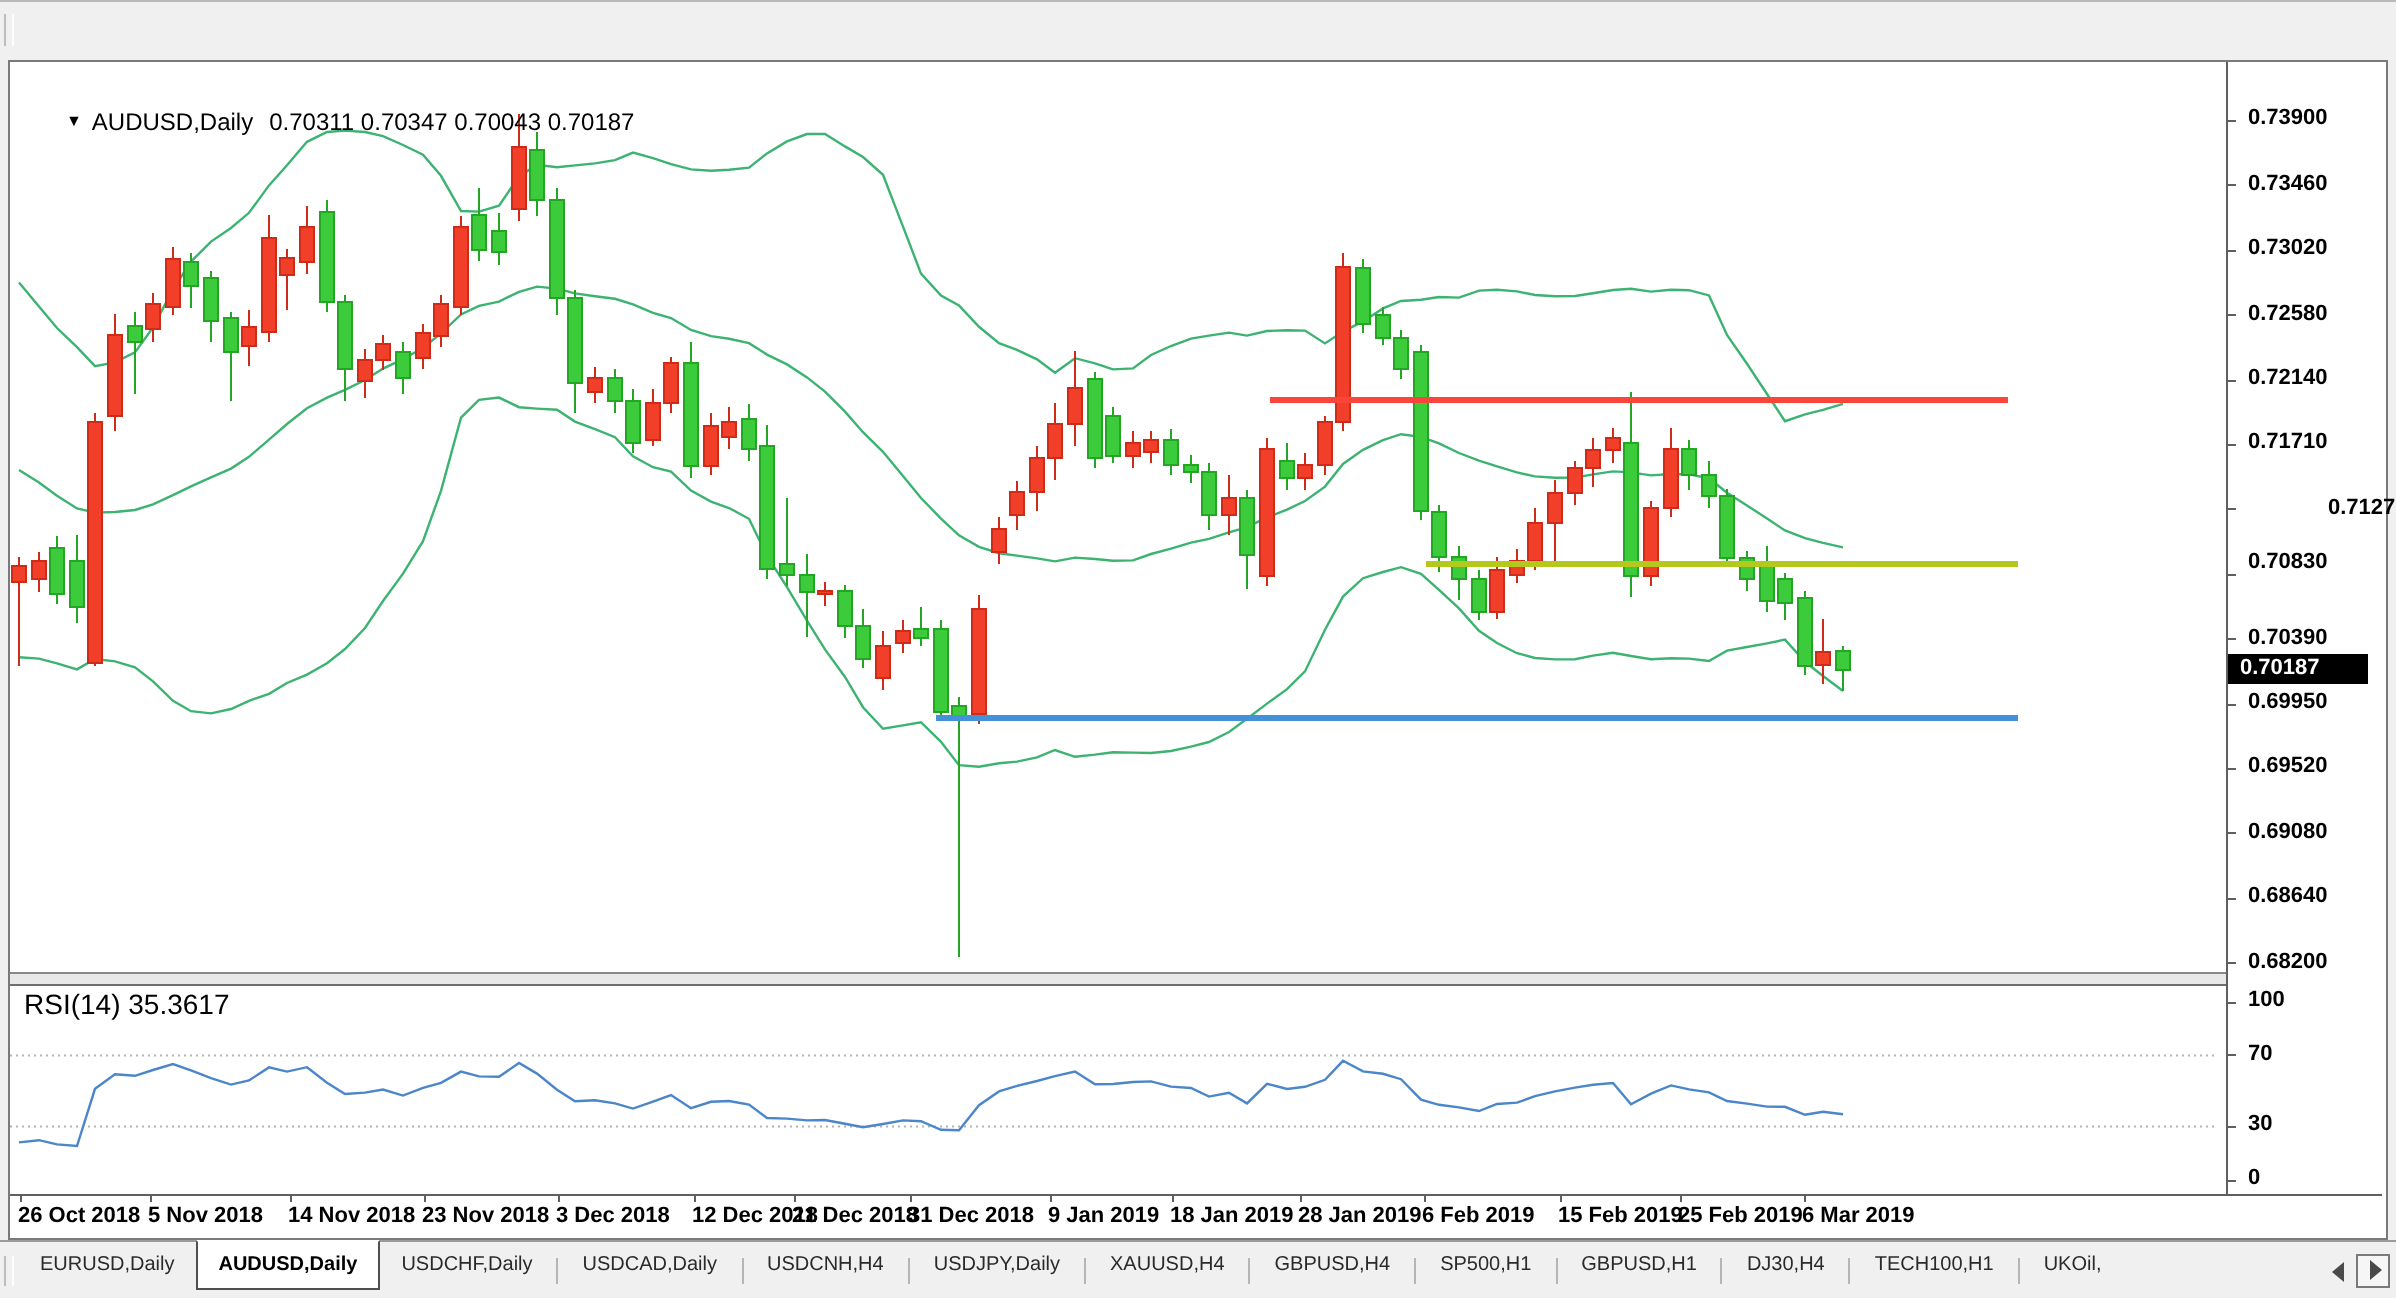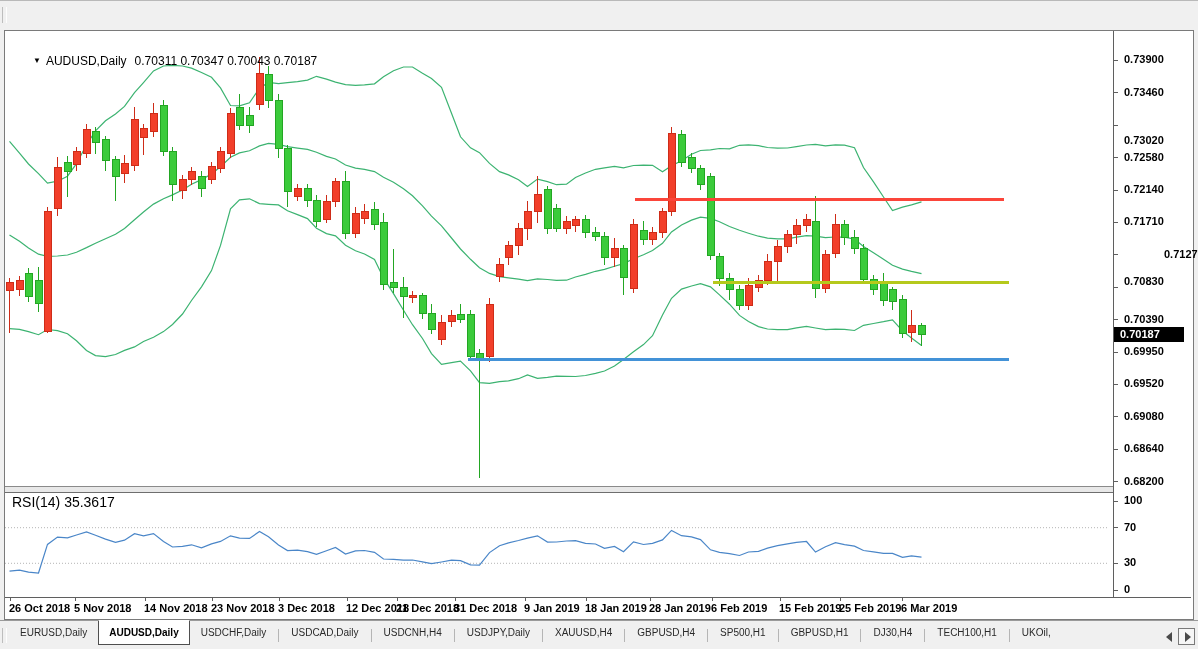--- a/index.html
+++ b/index.html
@@ -276,21 +276,21 @@
 
     <div class="rsi-title"><span>RSI(14)</span>&nbsp;<span>35.3617</span></div>
 
     <div class="price-axis" id="price-axis">
       <div class="price-tag" id="price-tag" style="top: 296.373px;"><span>0.70187</span></div>
     <div class="tick" style="top: 28.5px;"></div>
         <div class="plabel" style="top: 22px;">0.73900</div>
         <div class="tick" style="top: 61.0732px;"></div>
         <div class="plabel" style="top: 54.5732px;">0.73460</div>
         <div class="tick" style="top: 93.6464px;"></div>
-        <div class="plabel" style="top: 87.1464px; margin-top: 16px;">0.73020</div>
+        <div class="plabel" style="top: 87.1464px;">0.73020</div>
         <div class="tick" style="top: 126.22px;"></div>
         <div class="plabel" style="top: 119.72px;">0.72580</div>
         <div class="tick" style="top: 158.793px;"></div>
         <div class="plabel" style="top: 152.293px;">0.72140</div>
         <div class="tick" style="top: 190.626px;"></div>
         <div class="plabel" style="top: 184.126px;">0.71710</div>
         <div class="tick" style="top: 223.199px;"></div>
         <div class="plabel" style="top: 216.699px; margin-left: 40px;">0.71270</div>
         <div class="tick" style="top: 255.772px;"></div>
         <div class="plabel" style="top: 244px; text-align: center;">0.70830</div>

